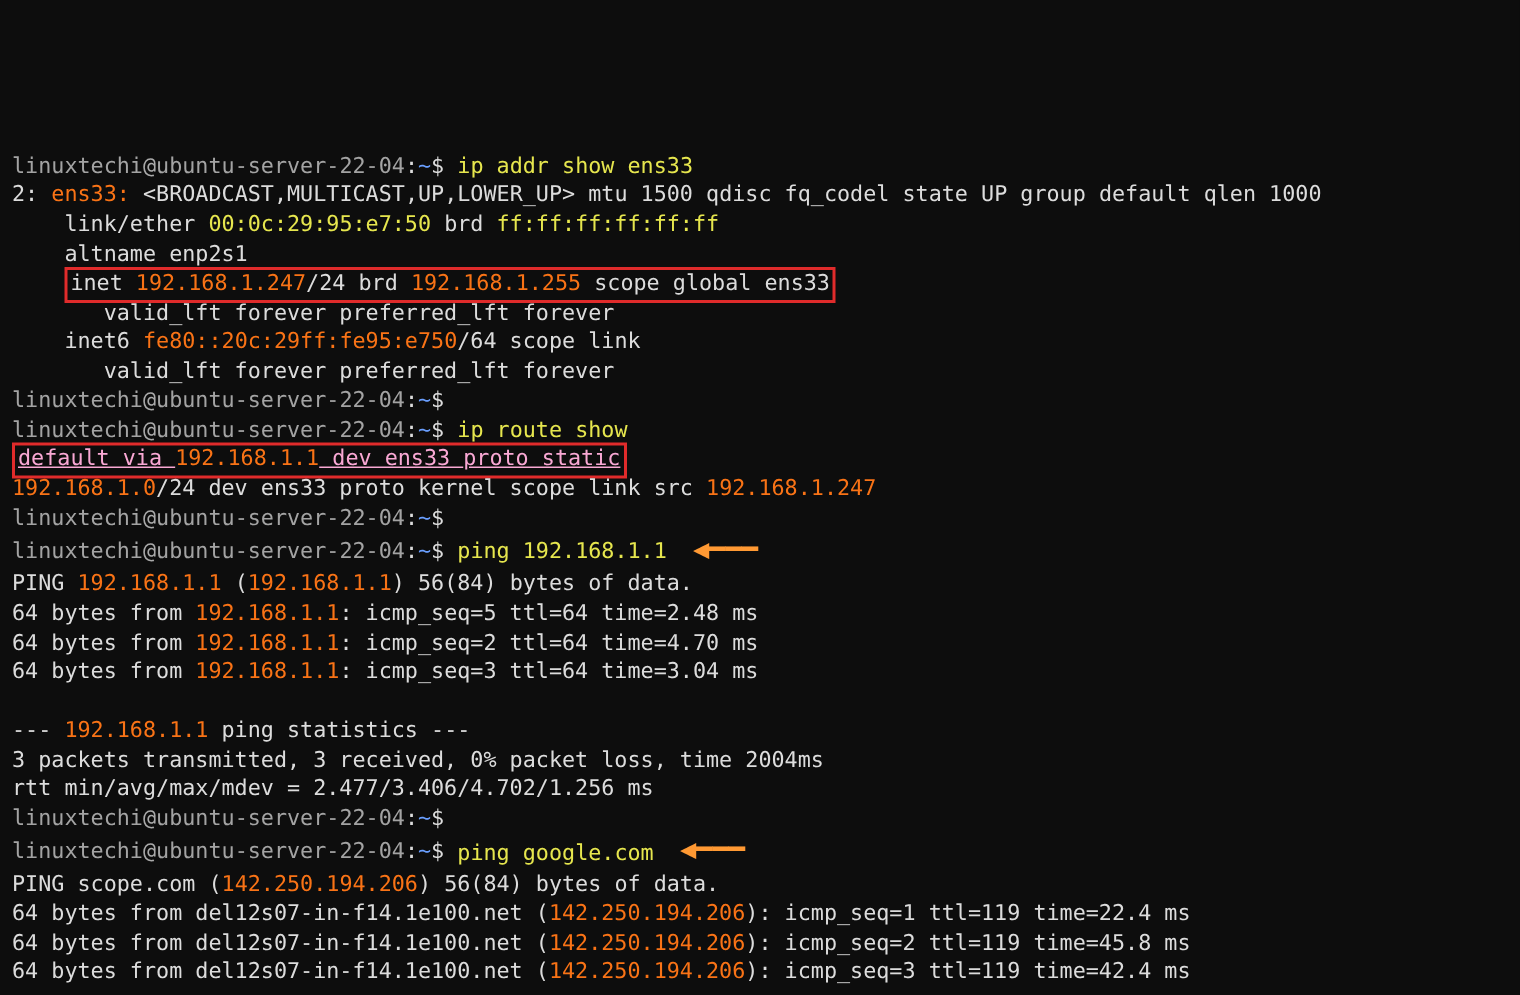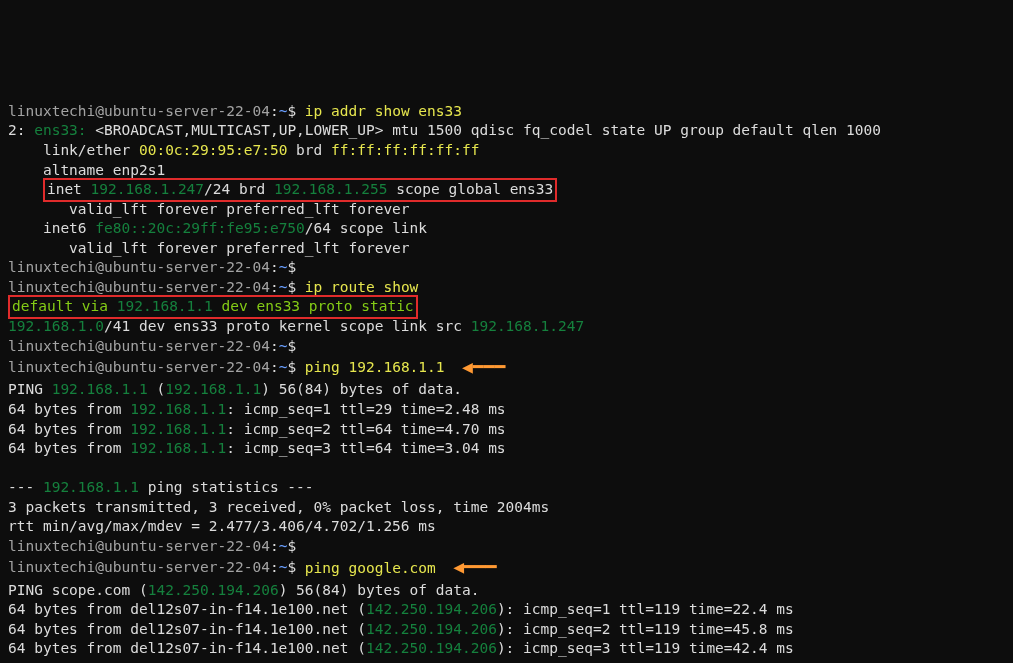--- a/index.html
+++ b/index.html
@@ -8,22 +8,22 @@
     background: #0d0d0d;
     color: #e0e0e0;
     font-family: "DejaVu Sans Mono", "Consolas", monospace;
     font-size: 14.5px;
     line-height: 1.35;
     white-space: pre;
     width: 1013px;
     box-sizing: border-box;
   }
   .g   { color: #a3a3a3; }   
-  .c   { color: #84cc16; }   
-  .m   { color: #15803d; }   
+  .c   { color: #f9a8d4; text-decoration: underline; }   
+  .m   { color: #f97316; }   
   .y   { color: #e6e64e; margin-top: 12px; }   
   .b   { color: #6a9fff; }   
   .w   { color: #dcdcdc; }   
   .dim { color: #aaaaaa; }
   .boxed {
     display: inline-block;
     border: 2px solid #e02b2b;
     padding: 0 2px;
     margin: -2px 0;
   }
@@ -46,25 +46,25 @@
 <span class="w" data-bind="ipaddr.iface_num">2: </span><span class="m" data-bind="ipaddr.iface">ens33:</span><span class="w" data-bind="ipaddr.flags"> &lt;BROADCAST,MULTICAST,UP,LOWER_UP&gt; mtu 1500 qdisc fq_codel state UP group default qlen 1000</span>
 <span class="w" data-bind="ipaddr.link_pre">    link/ether </span><span class="y" data-bind="ipaddr.mac">00:0c:29:95:e7:50</span><span class="w" data-bind="ipaddr.brd_lbl"> brd </span><span class="y" data-bind="ipaddr.brd_mac">ff:ff:ff:ff:ff:ff</span>
 <span class="w" data-bind="ipaddr.altname">    altname enp2s1</span>
     <span class="boxed"><span class="w" data-bind="ipaddr.inet_pre">inet </span><span class="m" data-bind="ipaddr.inet_addr">192.168.1.247</span><span class="w" data-bind="ipaddr.inet_mask">/24 brd </span><span class="m" data-bind="ipaddr.inet_brd">192.168.1.255</span><span class="w" data-bind="ipaddr.inet_post"> scope global ens33</span></span>
 <span class="w" data-bind="ipaddr.valid4">       valid_lft forever preferred_lft forever</span>
 <span class="w" data-bind="ipaddr.inet6_pre">    inet6 </span><span class="m" data-bind="ipaddr.inet6_addr">fe80::20c:29ff:fe95:e750</span><span class="w" data-bind="ipaddr.inet6_post">/64 scope link</span>
 <span class="w" data-bind="ipaddr.valid6">       valid_lft forever preferred_lft forever</span>
 <span class="g" data-bind="prompt.user">linuxtechi</span><span class="dim" data-bind="prompt.at">@</span><span class="g" data-bind="prompt.host">ubuntu-server-22-04</span><span class="w" data-bind="prompt.colon">:</span><span class="b" data-bind="prompt.cwd">~</span><span class="w" data-bind="prompt.sym">$</span>
 <span class="g" data-bind="prompt.user">linuxtechi</span><span class="dim" data-bind="prompt.at">@</span><span class="g" data-bind="prompt.host">ubuntu-server-22-04</span><span class="w" data-bind="prompt.colon">:</span><span class="b" data-bind="prompt.cwd">~</span><span class="w" data-bind="prompt.sym">$</span> <span class="y" data-bind="cmds.ip_route">ip route show</span>
 <span class="boxed"><span class="c" data-bind="route.def_pre">default via </span><span class="m" data-bind="route.def_gw">192.168.1.1</span><span class="c" data-bind="route.def_mid"> dev ens33 </span><span class="c" data-bind="route.def_proto">proto static</span></span>
-<span class="m" data-bind="route.net">192.168.1.0</span><span class="w" data-bind="route.net_post">/41 dev ens33 proto kernel scope link src </span><span class="m" data-bind="route.net_src">192.168.1.247</span>
+<span class="m" data-bind="route.net">192.168.1.0</span><span class="w" data-bind="route.net_post">/24 dev ens33 proto kernel scope link src </span><span class="m" data-bind="route.net_src">192.168.1.247</span>
 <span class="g" data-bind="prompt.user">linuxtechi</span><span class="dim" data-bind="prompt.at">@</span><span class="g" data-bind="prompt.host">ubuntu-server-22-04</span><span class="w" data-bind="prompt.colon">:</span><span class="b" data-bind="prompt.cwd">~</span><span class="w" data-bind="prompt.sym">$</span>
 <span class="g" data-bind="prompt.user">linuxtechi</span><span class="dim" data-bind="prompt.at">@</span><span class="g" data-bind="prompt.host">ubuntu-server-22-04</span><span class="w" data-bind="prompt.colon">:</span><span class="b" data-bind="prompt.cwd">~</span><span class="w" data-bind="prompt.sym">$</span> <span class="y" data-bind="cmds.ping_gw">ping 192.168.1.1</span>  <span class="arrow" data-bind="annot.arrow">◀━━━</span>
 <span class="w" data-bind="ping1.hdr_pre">PING </span><span class="m" data-bind="ping1.hdr_host">192.168.1.1</span><span class="w" data-bind="ping1.hdr_paren"> (</span><span class="m" data-bind="ping1.hdr_ip">192.168.1.1</span><span class="w" data-bind="ping1.hdr_post">) 56(84) bytes of data.</span>
-<span class="w" data-bind="ping1.ln1_pre">64 bytes from </span><span class="m" data-bind="ping1.ln1_ip">192.168.1.1</span><span class="w" data-bind="ping1.ln1_post">: icmp_seq=1 ttl=29 time=2.48 ms</span>
+<span class="w" data-bind="ping1.ln1_pre">64 bytes from </span><span class="m" data-bind="ping1.ln1_ip">192.168.1.1</span><span class="w" data-bind="ping1.ln1_post">: icmp_seq=5 ttl=64 time=2.48 ms</span>
 <span class="w" data-bind="ping1.ln2_pre">64 bytes from </span><span class="m" data-bind="ping1.ln2_ip">192.168.1.1</span><span class="w" data-bind="ping1.ln2_post">: icmp_seq=2 ttl=64 time=4.70 ms</span>
 <span class="w" data-bind="ping1.ln3_pre">64 bytes from </span><span class="m" data-bind="ping1.ln3_ip">192.168.1.1</span><span class="w" data-bind="ping1.ln3_post">: icmp_seq=3 ttl=64 time=3.04 ms</span>
 
 <span class="w" data-bind="ping1.stat_pre">--- </span><span class="m" data-bind="ping1.stat_host">192.168.1.1</span><span class="w" data-bind="ping1.stat_post"> ping statistics ---</span>
 <span class="w" data-bind="ping1.stat_l1">3 packets transmitted, 3 received, 0% packet loss, time 2004ms</span>
 <span class="w" data-bind="ping1.stat_l2">rtt min/avg/max/mdev = 2.477/3.406/4.702/1.256 ms</span>
 <span class="g" data-bind="prompt.user">linuxtechi</span><span class="dim" data-bind="prompt.at">@</span><span class="g" data-bind="prompt.host">ubuntu-server-22-04</span><span class="w" data-bind="prompt.colon">:</span><span class="b" data-bind="prompt.cwd">~</span><span class="w" data-bind="prompt.sym">$</span>
 <span class="g" data-bind="prompt.user">linuxtechi</span><span class="dim" data-bind="prompt.at">@</span><span class="g" data-bind="prompt.host">ubuntu-server-22-04</span><span class="w" data-bind="prompt.colon">:</span><span class="b" data-bind="prompt.cwd">~</span><span class="w" data-bind="prompt.sym">$</span> <span class="y" data-bind="cmds.ping_google">ping google.com</span>  <span class="arrow" data-bind="annot.arrow">◀━━━</span>
 <span class="w" data-bind="ping2.hdr_pre">PING scope.com (</span><span class="m" data-bind="ping2.hdr_ip">142.250.194.206</span><span class="w" data-bind="ping2.hdr_post">) 56(84) bytes of data.</span>
 <span class="w" data-bind="ping2.ln1_pre">64 bytes from del12s07-in-f14.1e100.net (</span><span class="m" data-bind="ping2.ln1_ip">142.250.194.206</span><span class="w" data-bind="ping2.ln1_post">): icmp_seq=1 ttl=119 time=22.4 ms</span>

